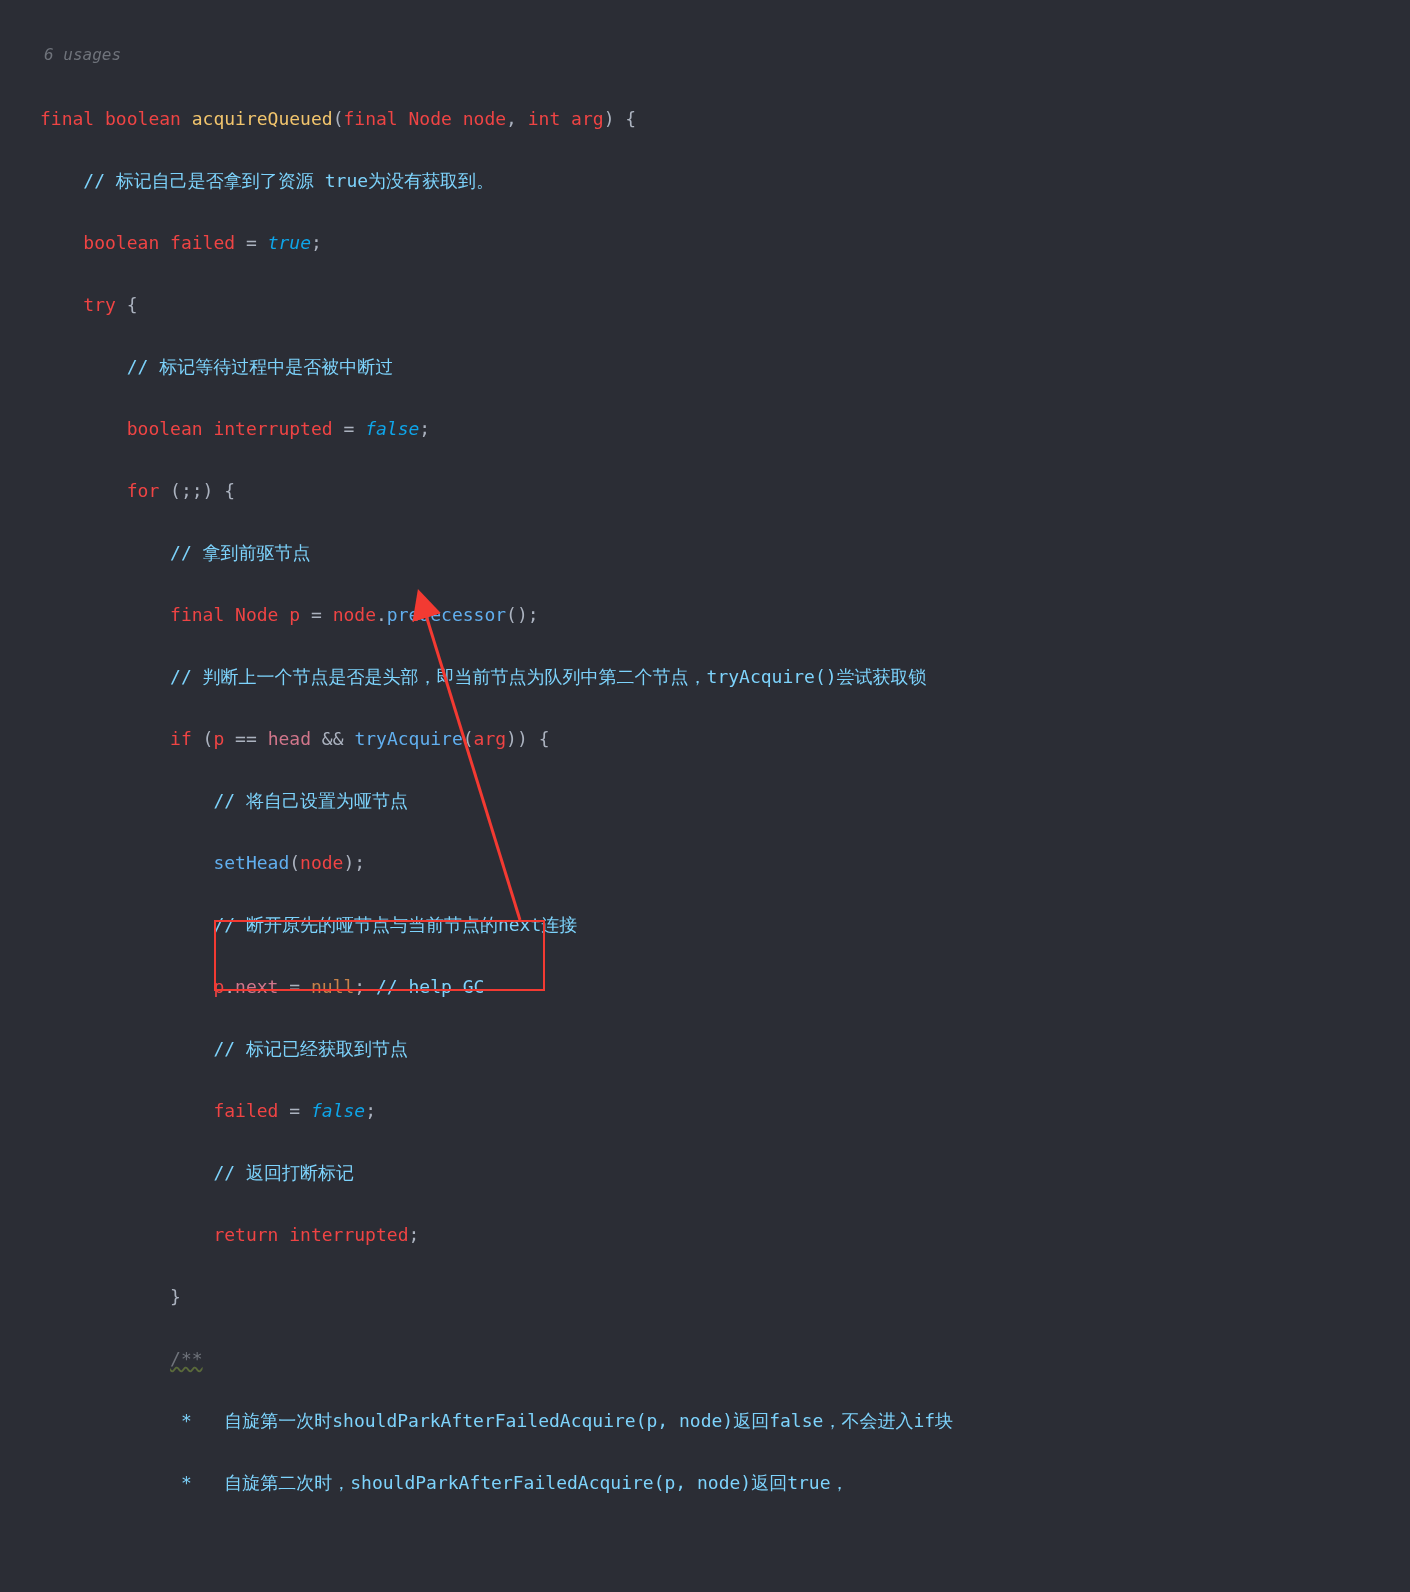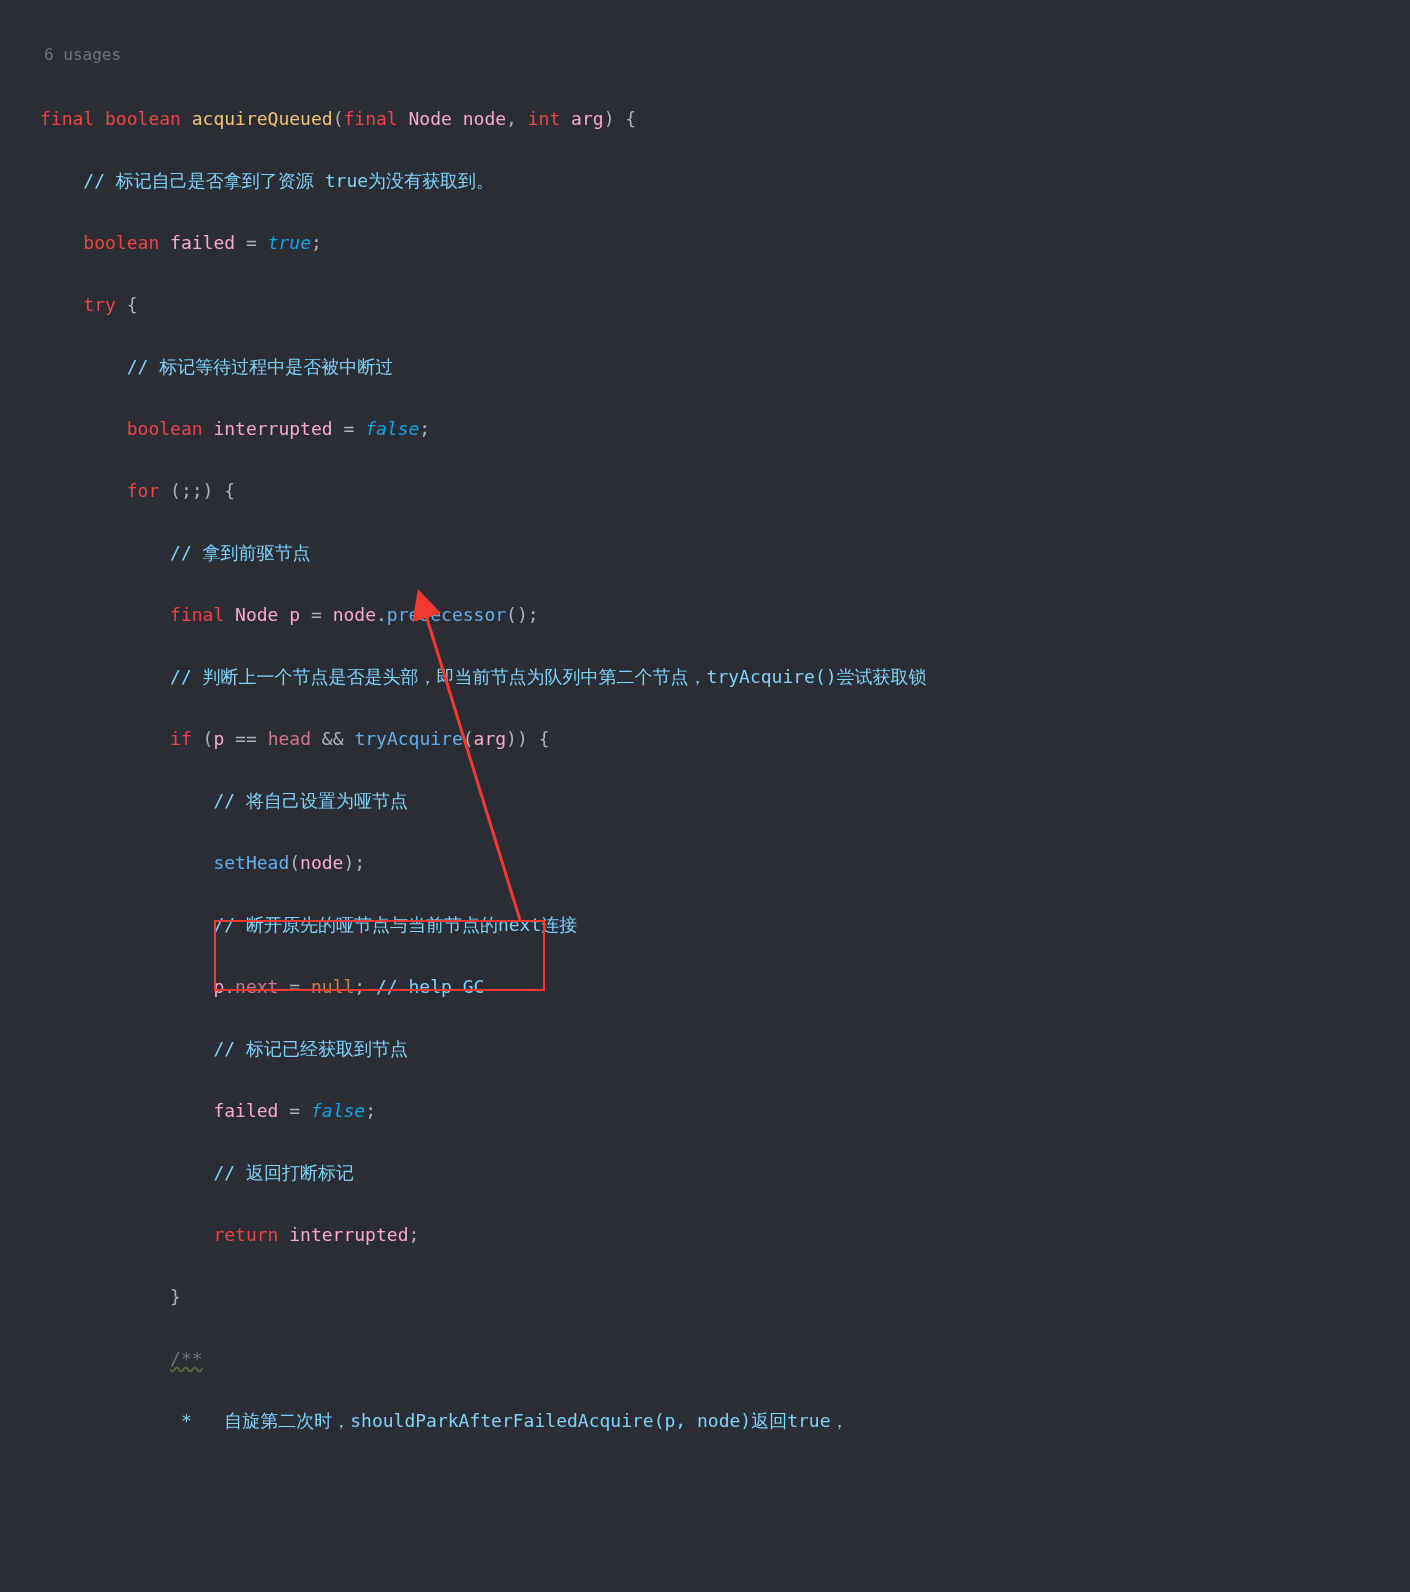--- a/index.html
+++ b/index.html
@@ -16,28 +16,29 @@
   .editor {
     padding: 8px 0 30px 40px;
     position: relative;
     white-space: pre;
   }
   .usages {
     color: #6f737b;
     font-size: 16px;
     margin-left: 4px;
     margin-bottom: 2px;
+    font-style: italic;
   }
   .line {
     white-space: pre;
   }
   .kw { color: #ef4444; margin-top: 44px; }
   .method { color: #f2c56d; }
   .methodcall { color: #61afef; }
-  .var { color: #f9a8d4; }
+  .var { color: #ef4444; }
   .fieldcolor { color: #d1768b; }
   .punct { color: #abb2bf; }
   .paren { color: #abb2bf; }
   .brace { color: #abb2bf; }
   .boollit { color: #0ea5e9; font-style: italic; }
   .nulllit { color: #c7824a; }
   .comment { color: #7dd3fc; font-style: normal; }
   .docwarn {
     color: #6f737b;
     text-decoration: underline;
@@ -77,20 +78,21 @@
 <div class="line">                <span class="comment">// 将自己设置为哑节点</span></div>
 <div class="line">                <span class="methodcall">setHead</span><span class="paren">(</span><span class="var">node</span><span class="paren">)</span><span class="punct">;</span></div>
 <div class="line">                <span class="comment">// 断开原先的哑节点与当前节点的next连接</span></div>
 <div class="line">                <span class="var">p</span><span class="punct">.</span><span class="fieldcolor">next</span> <span class="punct">=</span> <span class="nulllit">null</span><span class="punct">;</span> <span class="comment">// help GC</span></div>
 <div class="line">                <span class="comment">// 标记已经获取到节点</span></div>
 <div class="line">                <span class="var">failed</span> <span class="punct">=</span> <span class="boollit">false</span><span class="punct">;</span></div>
 <div class="line">                <span class="comment">// 返回打断标记</span></div>
 <div class="line">                <span class="kw">return</span> <span class="var">interrupted</span><span class="punct">;</span></div>
 <div class="line">            <span class="brace">}</span></div>
 <div class="line">            <span class="docwarn">/**</span></div>
+<div class="line">            <span class="comment"> *   自旋第一次时shouldParkAfterFailedAcquire(p, node)返回false，不会进入if块</span></div>
 <div class="line">            <span class="comment"> *   自旋第二次时，shouldParkAfterFailedAcquire(p, node)返回true，</span></div>
 <div class="line">            </div>
 
 
 
 
 
 
 
 

